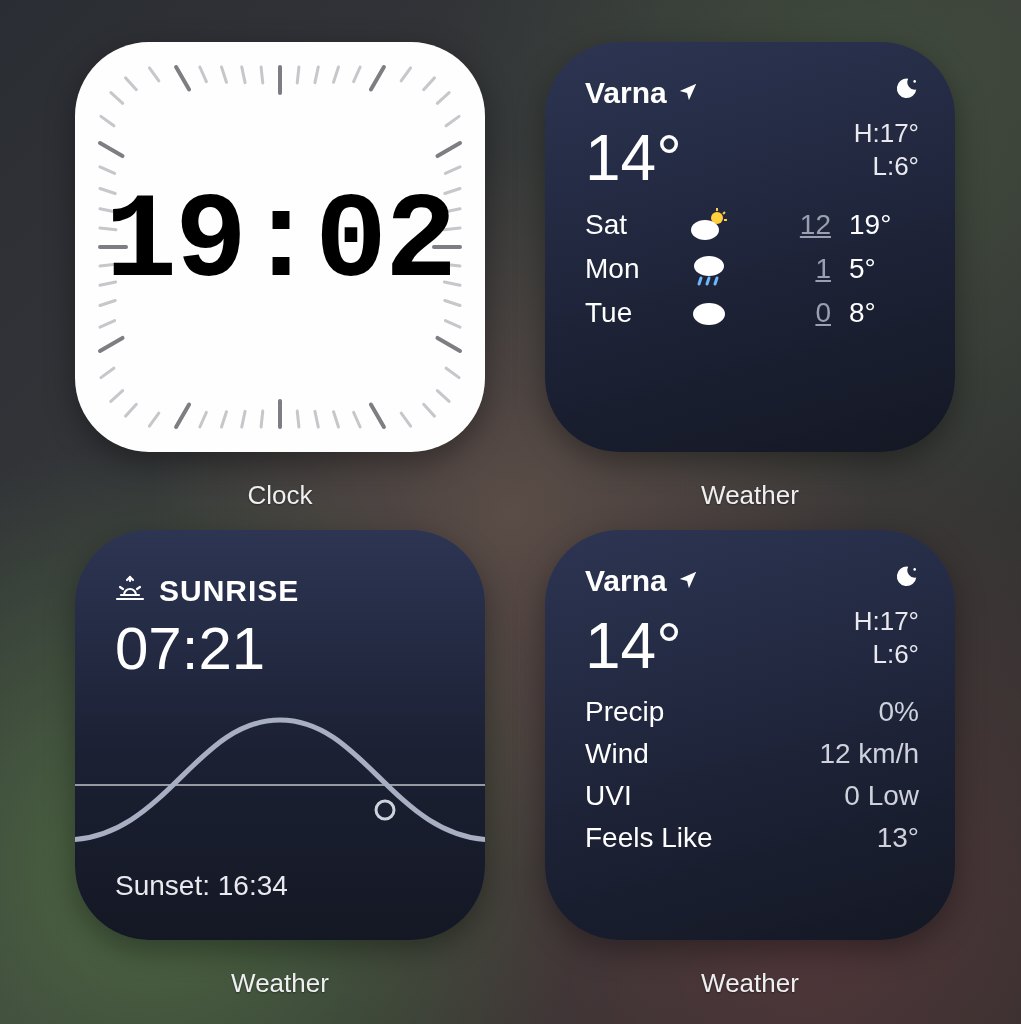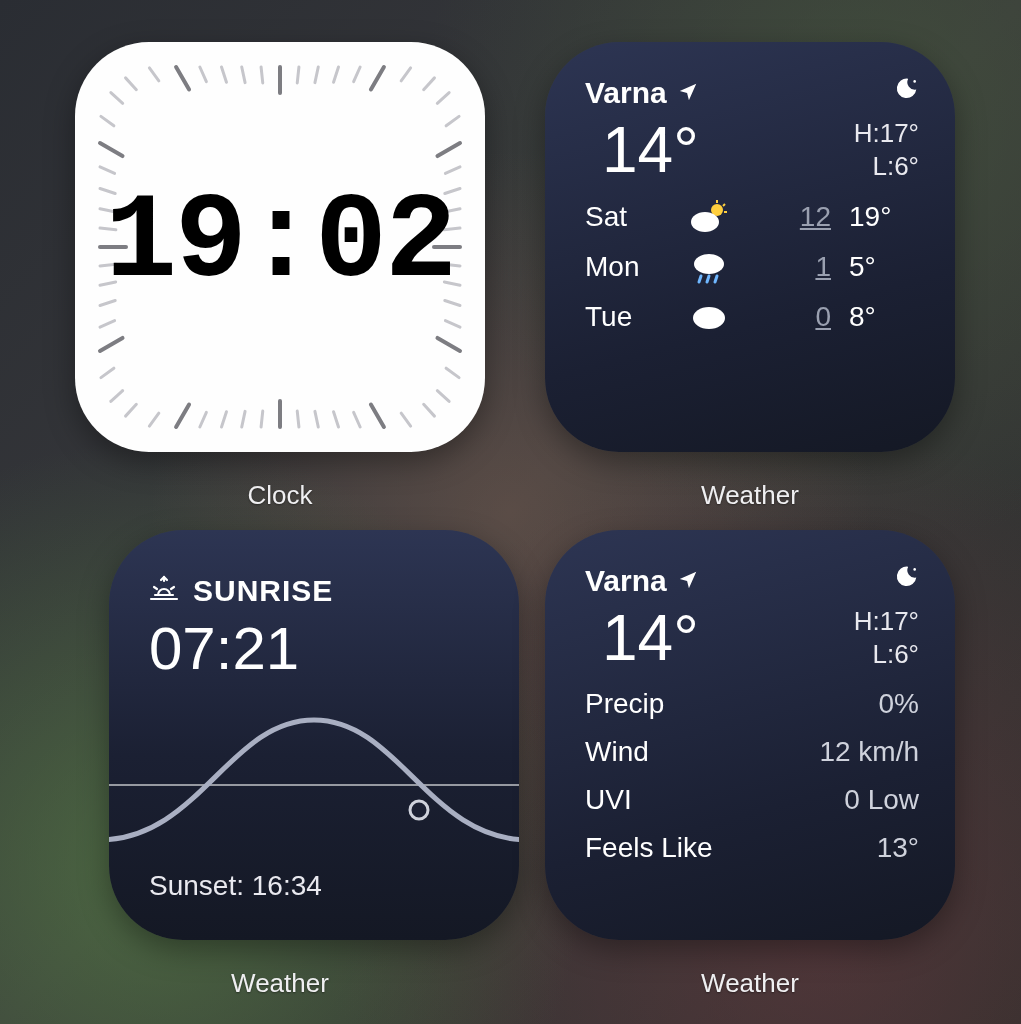--- a/index.html
+++ b/index.html
@@ -60,26 +60,26 @@
   .clock svg.ticks { position: absolute; inset: 0; width: 100%; height: 100%; }
 
   
   .wx {
     background: linear-gradient(165deg, #2d3553 0%, #1b2033 65%, #141824 100%);
     color: #fff;
     padding: 34px 36px 30px 40px;
   }
   .wx-head { display: flex; justify-content: space-between; }
   .wx-head .left .loc { font-size: 30px; font-weight: 600; display: flex; align-items: flex-start; gap: 10px; }
-  .wx-head .left .temp { font-size: 64px; font-weight: 300; line-height: 1; margin-top: 8px; text-align: right; }
+  .wx-head .left .temp { font-size: 64px; font-weight: 300; line-height: 1; margin-top: 16px; }
   .wx-head .right { text-align: right; font-size: 26px; font-weight: 500; line-height: 1.25; }
   .wx-head .right .hl { color: #e9e9ef; }
   .wx-head .right .moon { display:block; margin-bottom: 8px; font-size: 24px; }
 
-  .wx-rows { margin-top: 18px; display: flex; flex-direction: column; gap: 16px; }
+  .wx-rows { margin-top: 18px; display: flex; flex-direction: column; gap: 10px; }
   .wx-row { display: flex; align-items: center; font-size: 28px; font-weight: 500; }
   .wx-row .day  { width: 96px; }
   .wx-row .icon { width: 56px; display:flex; justify-content:center; }
   .wx-row .lo   { flex: 1; text-align: right; color: #9aa0b0; padding-right: 18px; text-decoration: underline; }
   .wx-row .hi   { width: 70px; text-align: left; }
 
   .detail-row { display: flex; justify-content: space-between; font-size: 28px; font-weight: 500; }
   .detail-row .val { color: #cfd2dc; }
 
   
@@ -236,21 +236,21 @@
           </span>
           <span class="lo">0</span>
           <span class="hi">8°</span>
         </div>
       </div>
     </div>
     <div class="caption">Weather</div>
   </div>
 
   <div class="slot bl">
-    <div class="widget sun" style="text-align:left;margin-left:34px;">
+    <div class="widget sun" style="text-align:left;">
       <div class="sun-title">
         <span>
           <svg width="30" height="26" viewBox="0 0 30 26" fill="none" stroke="#fff" stroke-width="2.2" stroke-linecap="round">
             <path d="M6 20 H24"></path>
               <path d="M9 20 a6 6 0 0 1 12 0"></path>
             <line x1="15" y1="6" x2="15" y2="2"></line>
               <path d="M12 5 L15 2 L18 5"></path>
             <line x1="5" y1="12" x2="8" y2="14"></line>
               <line x1="25" y1="12" x2="22" y2="14"></line>
             <line x1="2" y1="24" x2="28" y2="24"></line>

